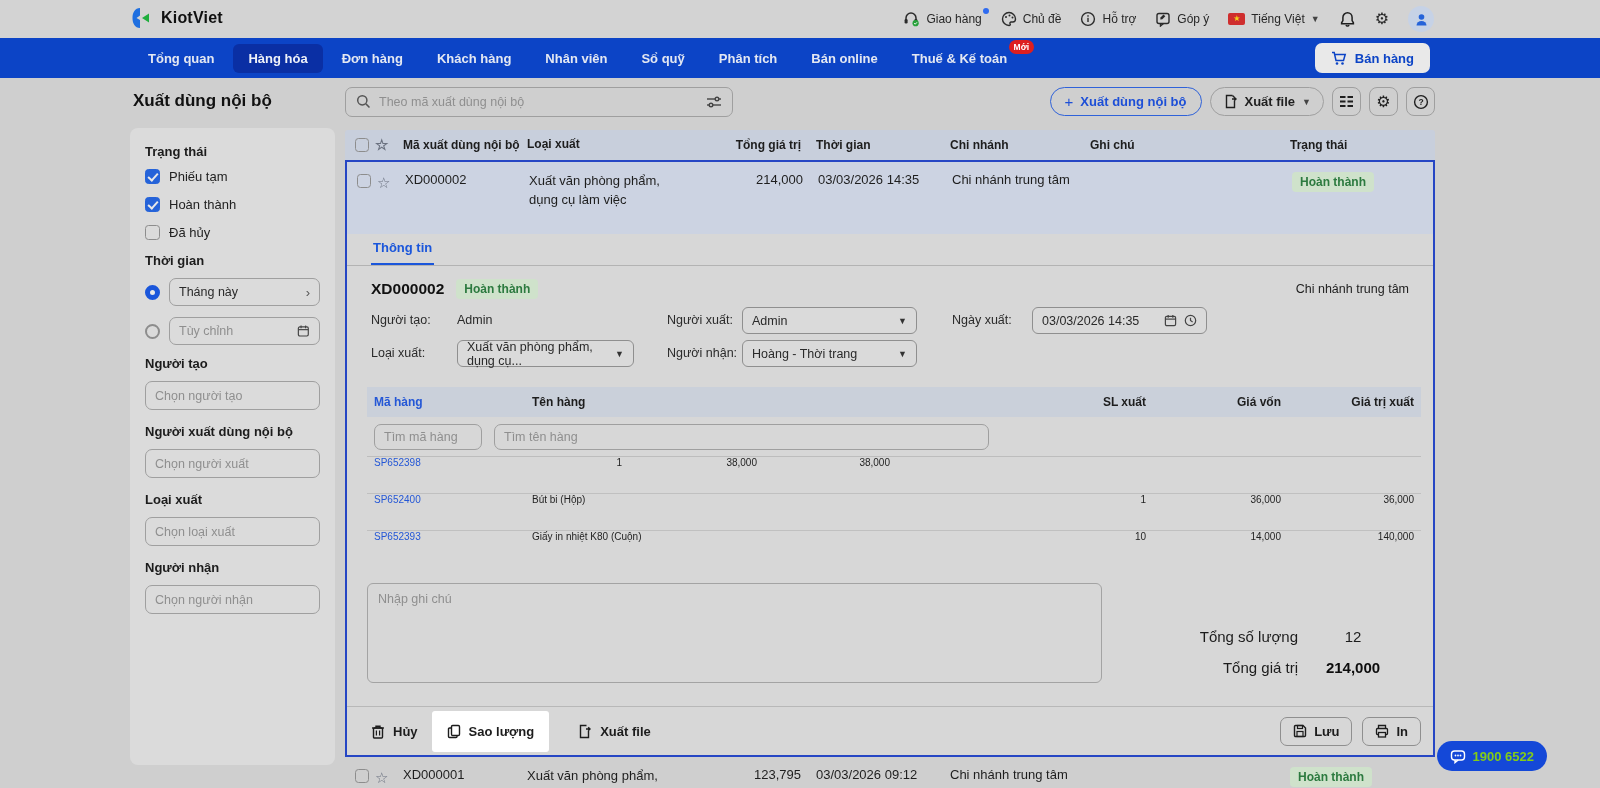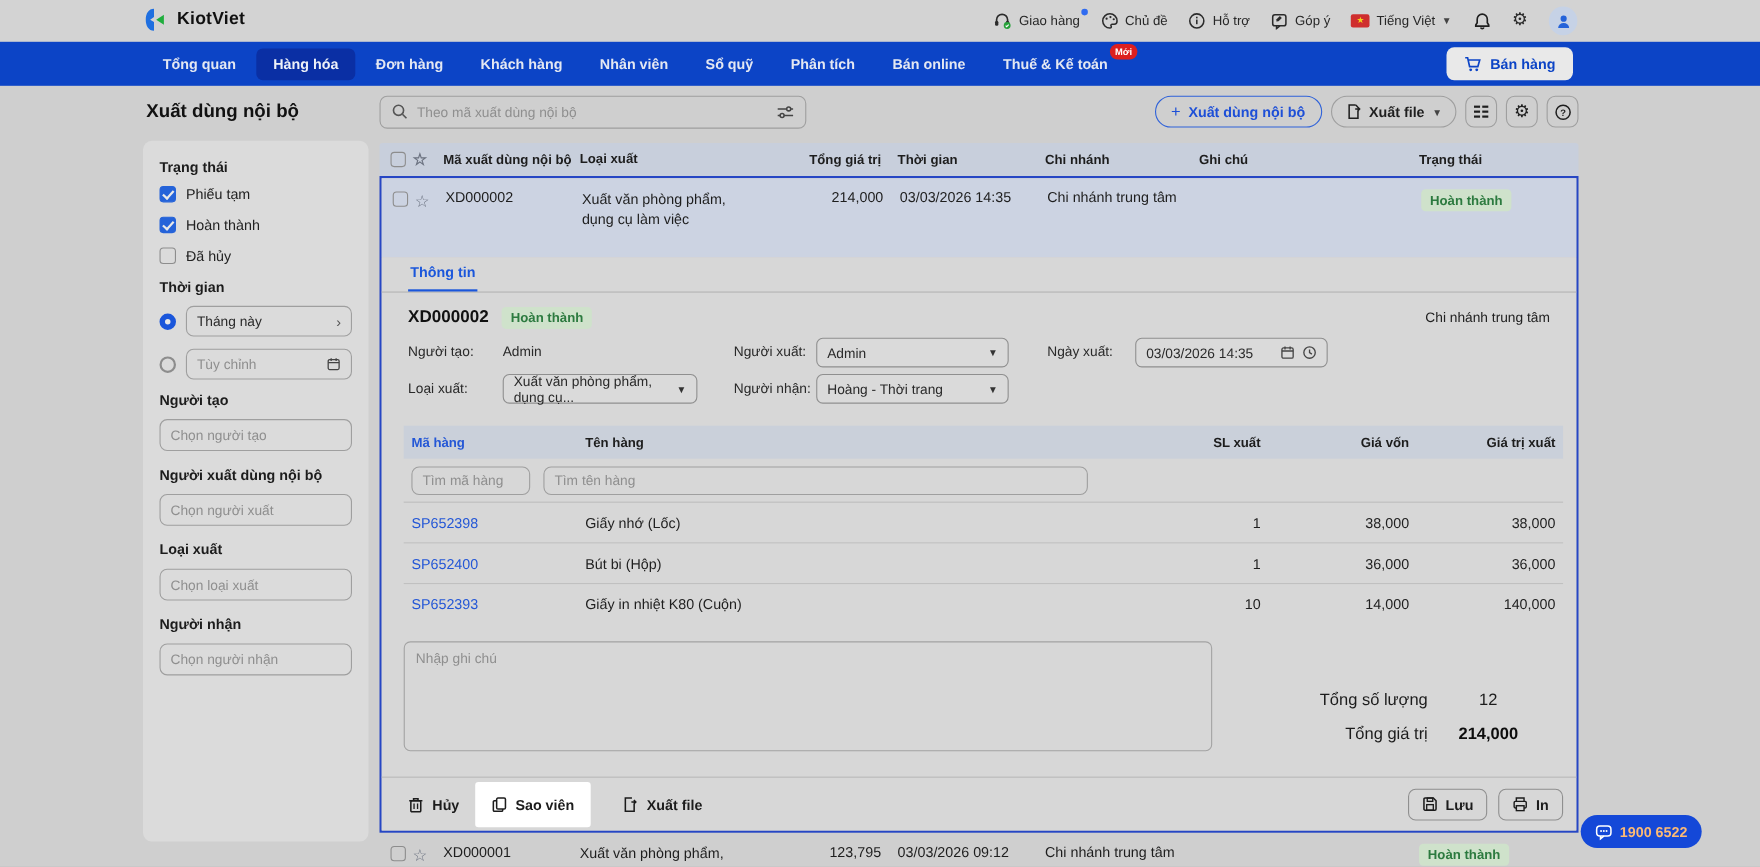--- a/index.html
+++ b/index.html
@@ -102,21 +102,21 @@
   .sel1 { left:110px; width:177px; }
   .dinp { position:absolute; left:685px; top:2px; width:175px; height:27px; border:1px solid #8f8f8f; border-radius:6px;
           display:flex; align-items:center; gap:7px; padding:0 9px; font-size:12.5px; background:#dadada; }
   .dinp .dt { flex:1; }
   
   .items { margin:16px 12px 0 20px; }
   .ithead { display:flex; align-items:center; height:30px; background:#cad0da; font-size:12px; font-weight:700; color:#1d1d1d; }
   .itsearch { display:flex; align-items:center; height:40px; gap:12px; border-bottom:1px solid #bdbdbd; }
   .itsearch .si1 { width:108px; margin-left:7px; } .itsearch .si2 { width:495px; }
   .sinput { height:26px; border:1px solid #9f9f9f; border-radius:7px; padding:0 9px; display:flex; align-items:center; }
-  .itrow { display:flex; align-items:center; height:37px; border-bottom:1px solid #c0c0c0; font-size:13px; }
+  .itrow { display:flex; align-items:flex-start; height:37px; border-bottom:1px solid #c0c0c0; font-size:10px; }
   .i-code { width:165px; padding-left:7px; color:#2457d6; cursor:pointer; }
   .i-name { flex:1; }
   .i-qty  { width:90px; text-align:right; }
   .i-cost { width:135px; text-align:right; }
   .i-value{ width:140px; text-align:right; padding-right:7px; }
   
   .note-zone { position:relative; height:118px; margin:12px 12px 0 20px; }
   .note-zone textarea { position:absolute; left:0; top:3px; width:735px; height:100px; border:1px solid #a3a3a3; border-radius:6px;
         background:transparent; resize:none; padding:8px 10px; font-size:12.5px; font-family:"Liberation Sans", sans-serif; outline:none; }
   .totals { position:absolute; right:13px; top:48px; font-size:15px; color:#1c1c1c; }
@@ -129,21 +129,21 @@
   .act { display:flex; align-items:center; gap:8px; font-size:13px; font-weight:700; color:#1c1c1c; cursor:pointer; }
   .act + .act { margin-left:28px; }
   .act.spotlight { background:#ffffff; border-radius:3px; padding:13px 15px; margin-left:14px; }
   .act-right { margin-left:auto; display:flex; gap:10px; }
   .btn-o { height:29px; border:1px solid #8f8f8f; border-radius:7px; background:transparent; color:#1c1c1c;
            font-size:13px; font-weight:700; display:flex; align-items:center; gap:7px; padding:0 12px; cursor:pointer; }
   
   .foot-row { padding-top:10px; min-height:50px; align-items:flex-start; }
   .foot-row .c-check, .foot-row .c-star { padding-top:2px; }
   
-  .chip { position:absolute; right:53px; bottom:17px; height:30px; background:#1448d8; color:#fdba74; border-radius:15px;
+  .chip { position:absolute; right:53px; bottom:17px; height:30px; background:#1448d8; color:#84cc16; border-radius:15px;
           display:flex; align-items:center; gap:7px; padding:0 13px; font-size:13px; font-weight:700; cursor:pointer; }
   svg.ic { display:block; }
 </style>
 </head>
 <body>
 
 <div class="screen">
 
   <div class="topbar">
     <div class="logo">
@@ -442,21 +442,20 @@
           <div class="itsearch">
             <div class="sinput si1">
               <input class="plain-input" placeholder="Tìm mã hàng" style="">
             </div>
             <div class="sinput si2">
               <input class="plain-input" placeholder="Tìm tên hàng" style="">
             </div>
           </div>
           <div class="itrow">
             <div class="i-code">SP652398</div>
-            <div class="i-name">Giấy nhớ (Lốc)</div>
             <div class="i-qty">1</div>
             <div class="i-cost">38,000</div>
             <div class="i-value">38,000</div>
           </div>
           <div class="itrow">
             <div class="i-code">SP652400</div>
             <div class="i-name">Bút bi (Hộp)</div>
             <div class="i-qty">1</div>
             <div class="i-cost">36,000</div>
             <div class="i-value">36,000</div>
@@ -493,21 +492,21 @@
               <line x1="5.4" y1="6.5" x2="5.4" y2="11.5" stroke="#1c1c1c" stroke-width="1.2"></line>
               <line x1="8.6" y1="6.5" x2="8.6" y2="11.5" stroke="#1c1c1c" stroke-width="1.2"></line>
             </svg>
             <span>Hủy</span>
           </div>
           <div class="act spotlight">
             <svg class="ic" width="14" height="15" viewBox="0 0 14 15">
               <rect x="4.5" y="1.5" width="8" height="10" rx="1.2" fill="none" stroke="#1c1c1c" stroke-width="1.4"></rect>
               <path d="M4.5 4 H2.5 a1 1 0 0 0-1 1 v7.5 a1 1 0 0 0 1 1 H9 a1 1 0 0 0 1-1 V11.5" fill="none" stroke="#1c1c1c" stroke-width="1.4"></path>
             </svg>
-            <span>Sao viên</span>
+            <span>Sao lượng</span>
           </div>
           <div class="act">
             <svg class="ic" width="15" height="15" viewBox="0 0 15 15">
               <path d="M9.5 1.5 H3.5 V13.5 H11.5 V7" fill="none" stroke="#1c1c1c" stroke-width="1.4"></path>
               <path d="M9 5 h4 M11.2 3.2 L13 5 L11.2 6.8" fill="none" stroke="#1c1c1c" stroke-width="1.4"></path>
             </svg>
             <span>Xuất file</span>
           </div>
           <div class="act-right">
             <button class="btn-o">

